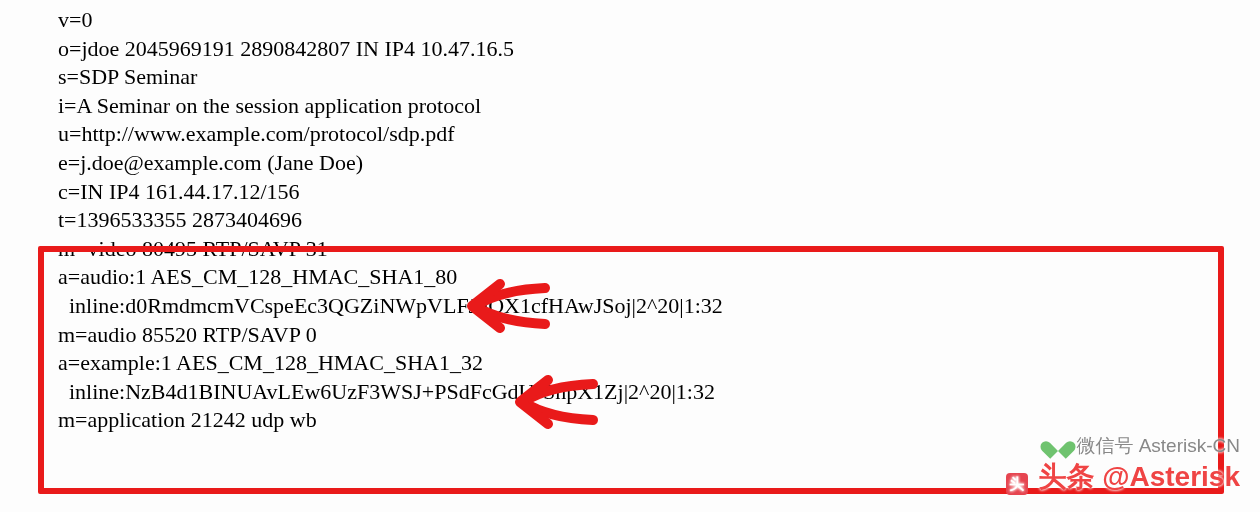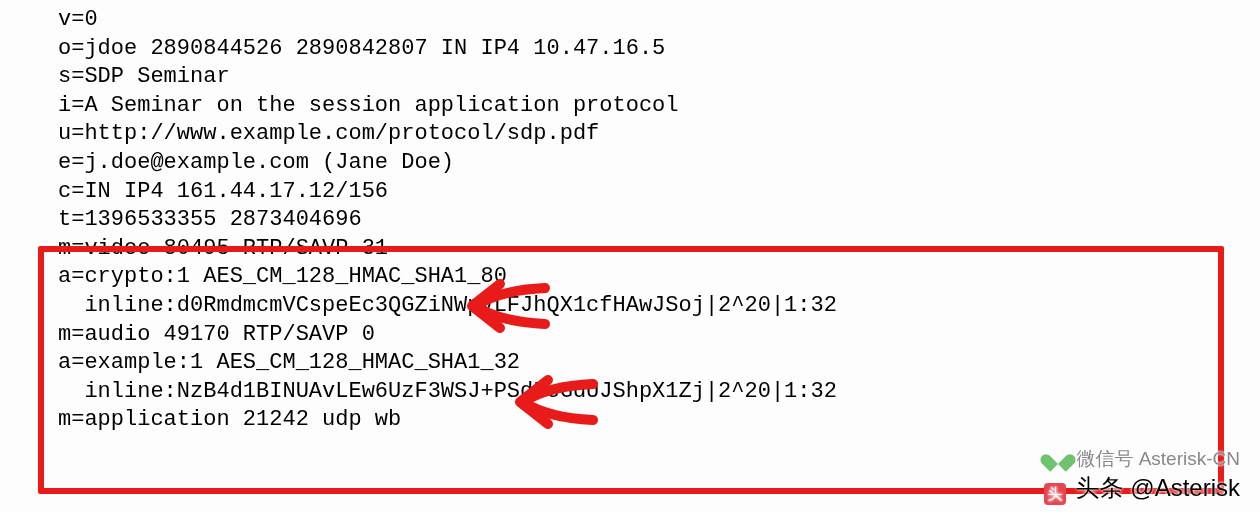--- a/index.html
+++ b/index.html
@@ -9,21 +9,21 @@
       font-size: 22px;
       color: #000;
       width: 1260px;
       height: 512px;
       position: relative;
       overflow: hidden;
       line-height: 1.3;
       padding-top: 6px;
       padding-left: 58px;
     }
-    .line { white-space: pre; }
+    .line { white-space: pre; font-family: Liberation Serif, serif; }
     .red-box {
       position: absolute;
       left: 38px;
       top: 246px;
       width: 1186px;
       height: 248px;
       border: 6px solid #e91a1a;
       border-radius: 2px;
     }
     .arrow {
@@ -37,28 +37,28 @@
       stroke: #e91a1a;
       stroke-width: 10;
       stroke-linecap: round;
       stroke-linejoin: round;
     }
     .arrow1 { left: 460px; top: 278px; }
     .arrow2 { left: 508px; top: 374px; }
     .watermark-group {
       position: absolute;
       right: 20px;
-      bottom: 8px;
+      bottom: 16px;
       text-align: right;
       font-family: "Microsoft YaHei", "PingFang SC", sans-serif;
       font-size: 19px;
       line-height: 1.35;
     }
     .wm-line1 { color: #888; text-shadow: 0 0 3px #fff, 0 0 3px #fff; }
-    .wm-line2 { color: #000000; text-shadow: 0 0 3px #fff, 0 0 3px #fff; font-size: 24px; }
+    .wm-line2 { color: #ef4444; text-shadow: 0 0 3px #fff, 0 0 3px #fff; font-size: 28px; font-weight: bold; }
     .wm-heart {
       display: inline-block;
       width: 22px; height: 22px;
       position: relative;
       top: 4px;
       margin-right: 2px;
     }
     .wm-heart::before, .wm-heart::after {
       content: ""; position: absolute;
       width: 11px; height: 17px;
@@ -85,31 +85,31 @@
     .tt-logo::after {
       content: "头"; color: #fff;
       font-size: 15px; line-height: 22px;
       display: block; text-align: center;
     }
   </style>
 </head>
 <body>
 
 <div class="line">v=0</div>
-<div class="line">o=jdoe 2890844526 2890842807 IN IP4 10.47.16.5</div>
+<div class="line">o=jdoe 2045969191 2890842807 IN IP4 10.47.16.5</div>
 <div class="line">s=SDP Seminar</div>
 <div class="line">i=A Seminar on the session application protocol</div>
 <div class="line">u=http://www.example.com/protocol/sdp.pdf</div>
 <div class="line">e=j.doe@example.com (Jane Doe)</div>
 <div class="line">c=IN IP4 161.44.17.12/156</div>
 <div class="line">t=1396533355 2873404696</div>
 <div class="line">m=video 80495 RTP/SAVP 31</div>
-<div class="line">a=crypto:1 AES_CM_128_HMAC_SHA1_80</div>
+<div class="line">a=audio:1 AES_CM_128_HMAC_SHA1_80</div>
 <div class="line">  inline:d0RmdmcmVCspeEc3QGZiNWpVLFJhQX1cfHAwJSoj|2^20|1:32</div>
-<div class="line">m=audio 49170 RTP/SAVP 0</div>
+<div class="line">m=audio 85520 RTP/SAVP 0</div>
 <div class="line">a=example:1 AES_CM_128_HMAC_SHA1_32</div>
 <div class="line">  inline:NzB4d1BINUAvLEw6UzF3WSJ+PSdFcGdUJShpX1Zj|2^20|1:32</div>
 <div class="line">m=application 21242 udp wb</div>
 
 <div class="red-box"></div>
 
 <div class="arrow arrow1">
   <svg viewBox="0 0 90 56">
     <path d="M85 10 Q40 12 15 28 Q40 44 85 46"></path>
     <path d="M40 6 L12 28 L40 50"></path>

